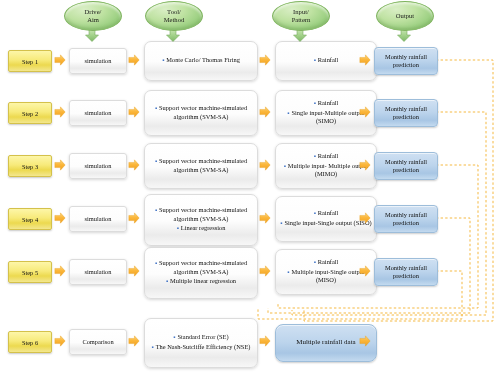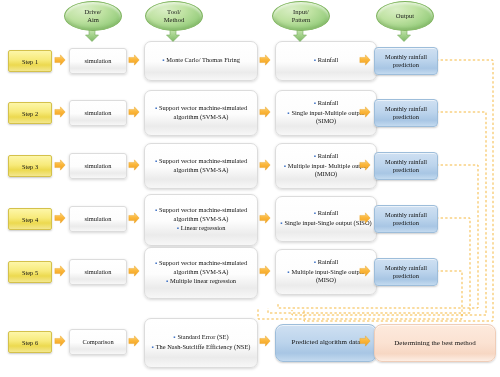--- a/index.html
+++ b/index.html
@@ -395,22 +395,19 @@
       <ul class="bullets">
         <li><span class="bl">▪</span><span>Standard Error (SE)</span></li>
         <li><span class="bl">▪</span><span>The Nash-Sutcliffe Efficiency (NSE)</span></li>
       </ul>
     </div>
   </div>
   <svg class="oarrow" style="left:259px;top:335px;" width="12" height="12">
       <use href="#oarr" width="12" height="12"></use>
     </svg>
   <div class="bbox big" style="left:275px;top:324px;width:100px;height:36px;">
-    <span>Predicted algorithm data</span>
+    <span>Multiple rainfall data</span>
   </div>
   <svg class="oarrow" style="left:359px;top:335px;" width="12" height="12">
       <use href="#oarr" width="12" height="12"></use>
     </svg>
-  <div class="pbox" style="left:374px;top:324px;width:120px;height:36px;">
-    <span>Determining  the best method</span>
-  </div>
 
 </div>
 
 </body></html>

